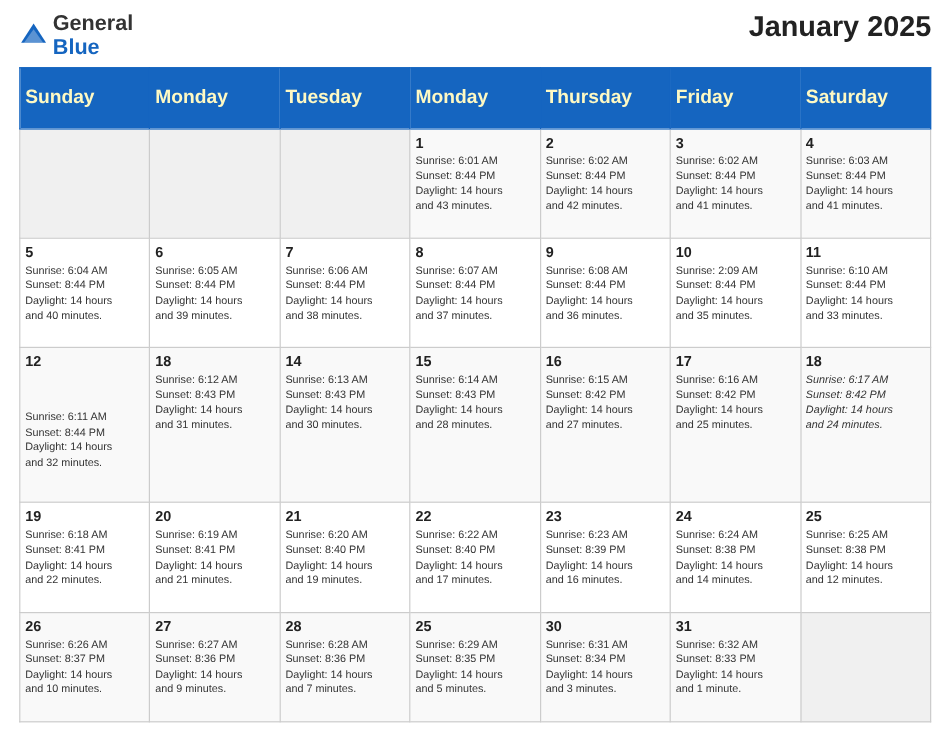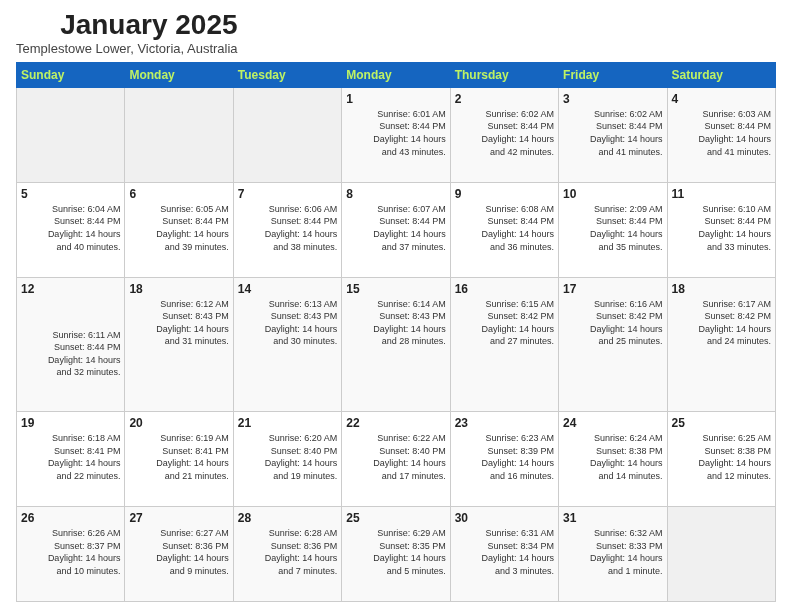--- a/index.html
+++ b/index.html
@@ -36,42 +36,42 @@
     .logo-general { color: #333; }
     .logo-blue { color: #1565c0; }
     .logo-icon {
       width: 24px;
       height: 24px;
     }
     .title-block {
       text-align: right;
     }
     .month-title {
-      font-size: 28px;
+      font-size: 24px;
       font-weight: bold;
       color: #222;
       line-height: 1.1;
     }
     .location {
       font-size: 13px;
       color: #444;
     }
     .calendar {
       flex: 1;
       border: 1px solid #ccc;
       border-collapse: collapse;
       width: 100%;
       table-layout: fixed;
     }
     .calendar th {
       background-color: #1565c0;
-      color: #bef264;
-      font-size: 12px;
+      color: #fef9c3;
+      font-size: 16px;
       font-weight: bold;
-      padding: 5px 4px;
+      padding: 16px 4px;
       text-align: left;
       border: 1px solid #1565c0;
     }
     .calendar td {
       vertical-align: top;
       padding: 4px 4px 3px 4px;
       border: 1px solid #ccc;
       font-size: 9.5px;
       color: #333;
       width: 14.285%;
@@ -87,34 +87,42 @@
       font-size: 12px;
       font-weight: bold;
       color: #222;
       display: block;
       margin-bottom: 2px;
     }
     .day-info {
       font-size: 9px;
       color: #333;
       line-height: 1.4;
-      text-align: right;
     }
     .empty-cell {
       background: #f0f0f0 !important;
     }
   </style>
 </head>
 <body>
 
 <div class="page">
   <div class="header">
+    <div class="logo">
+      <svg class="logo-icon" viewBox="0 0 30 30">
+        <polygon points="15,2 28,22 2,22" fill="#1565c0"></polygon>
+        <polygon points="15,8 25,22 5,22" fill="#fff" opacity="0.3"></polygon>
+      </svg>
+      <div class="logo-text">
+        <span class="logo-general">General</span><br>
+        <span class="logo-blue">Blue</span>
+      </div>
+    </div>
     <div class="title-block">
       <div class="month-title">January 2025</div>
-      <div class="location">Templestowe Lower, Victoria, Australia</div>
     </div>
   </div>
 
   <table class="calendar">
     <thead>
       <tr>
       <th>Sunday</th>
           <th>Monday</th>
           <th>Tuesday</th>
           <th>Monday</th>
@@ -246,21 +254,21 @@
           </td>
           <td>
             <span class="day-number">17</span>
             <div class="day-info" style="white-space: pre-line;">Sunrise: 6:16 AM
 Sunset: 8:42 PM
 Daylight: 14 hours
 and 25 minutes.</div>
           </td>
           <td>
             <span class="day-number">18</span>
-            <div class="day-info" style="white-space: pre-line;">Sunrise: 6:17 AM
+            <div class="day-info" style="white-space: pre-line; font-style: italic;">Sunrise: 6:17 AM
 Sunset: 8:42 PM
 Daylight: 14 hours
 and 24 minutes.</div>
           </td>
         </tr>
         <tr>
           <td>
             <span class="day-number">19</span>
             <div class="day-info" style="white-space: pre-line;">Sunrise: 6:18 AM
 Sunset: 8:41 PM

